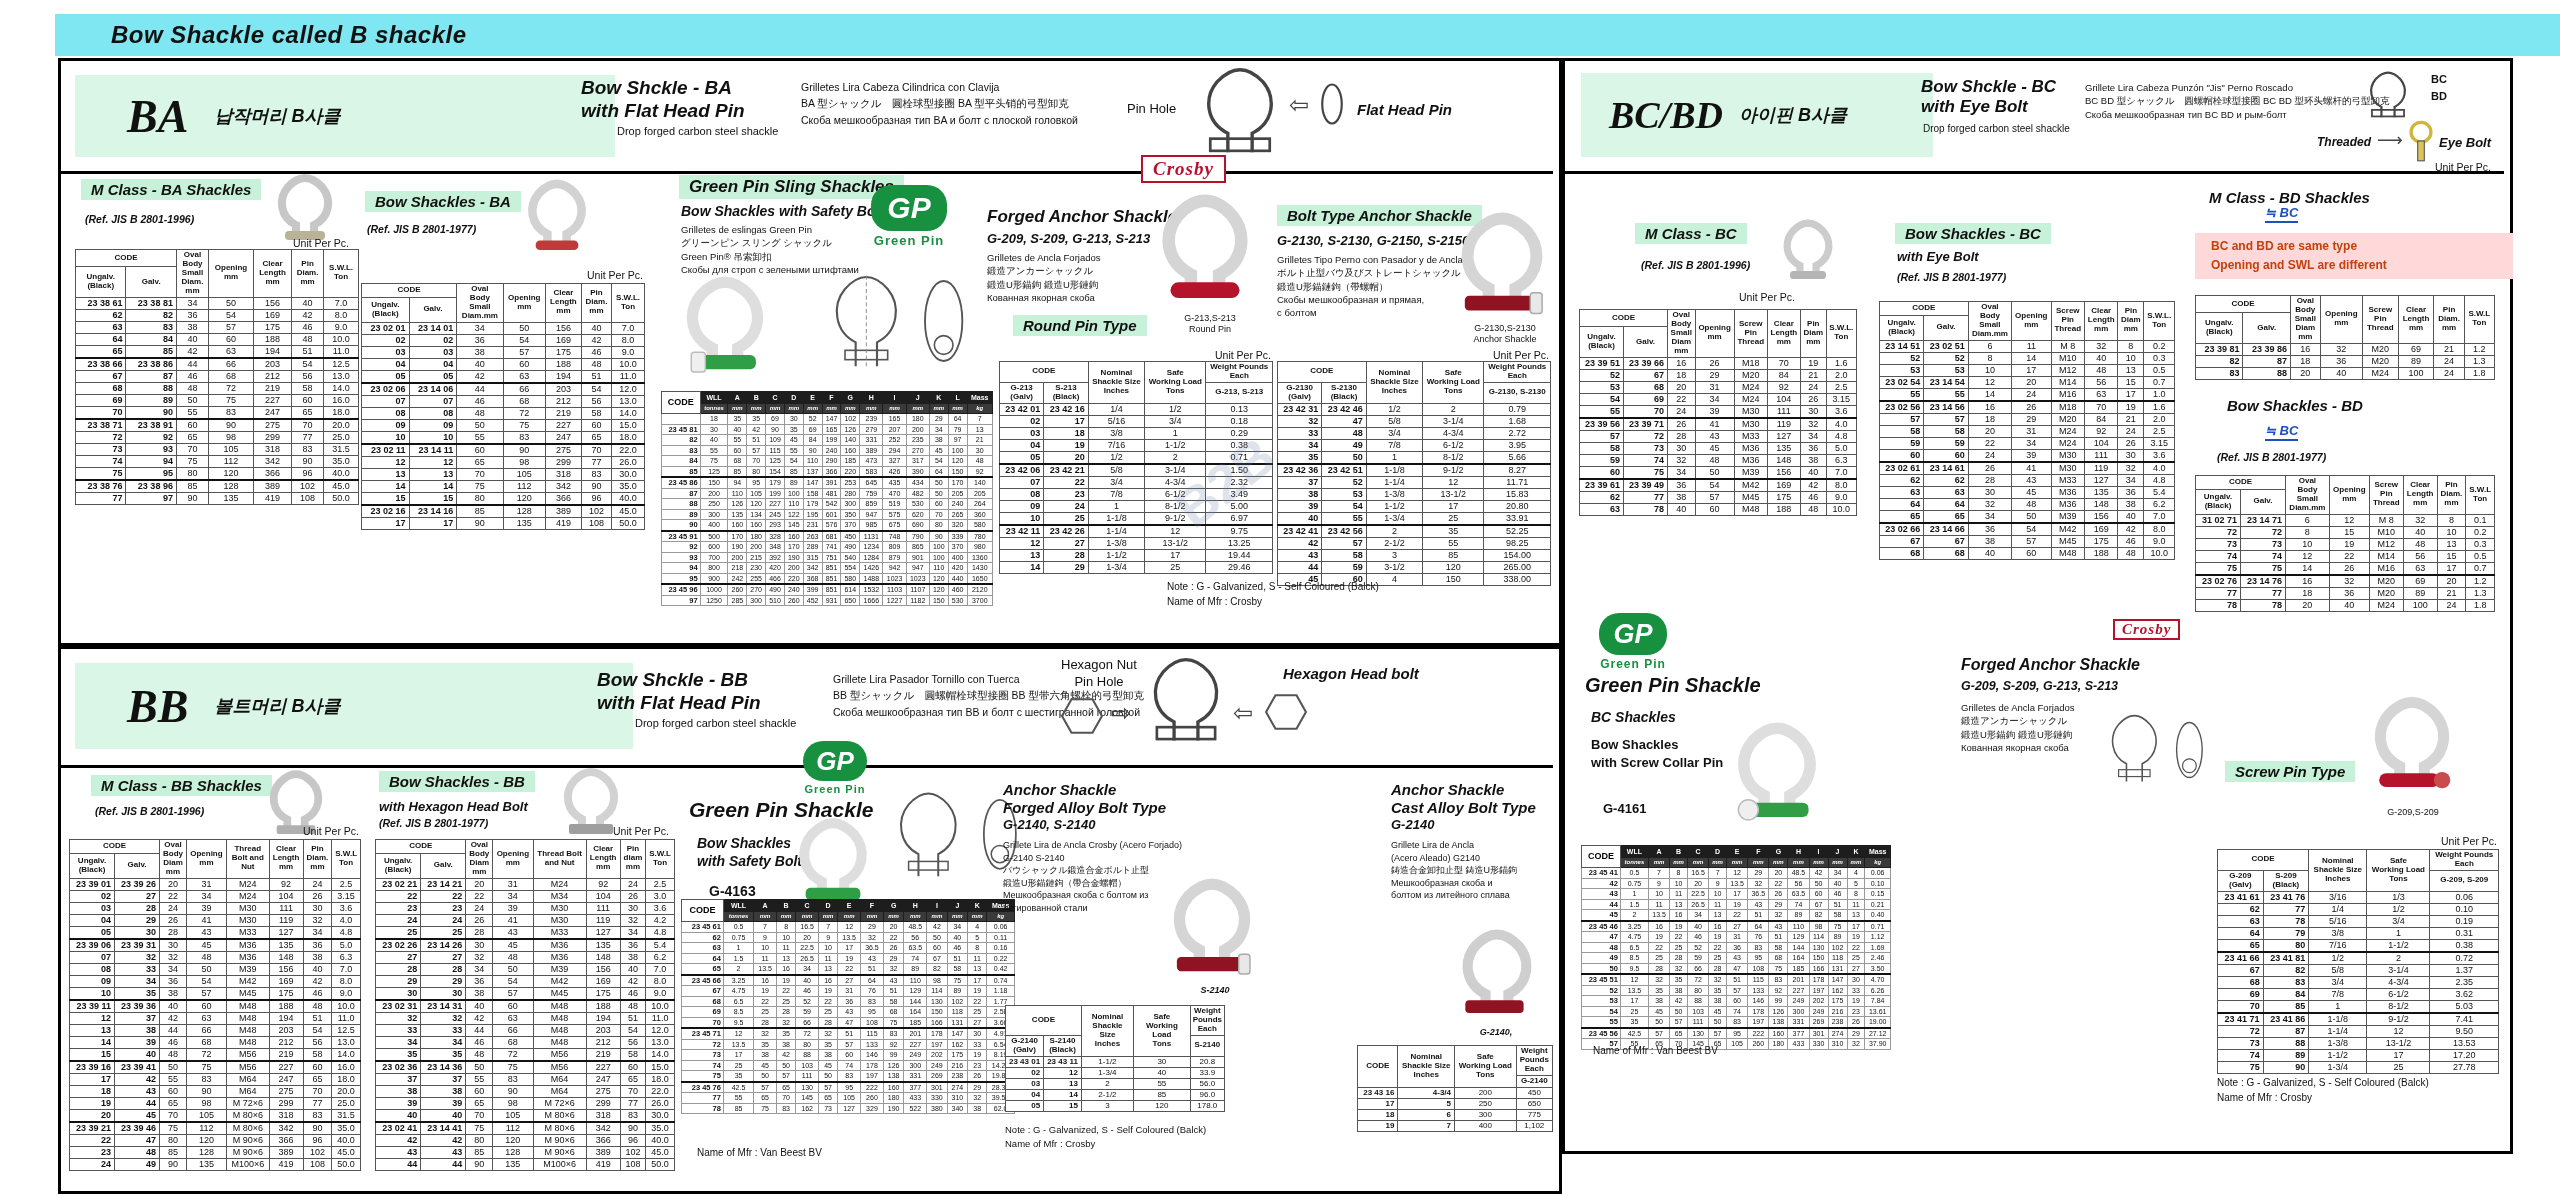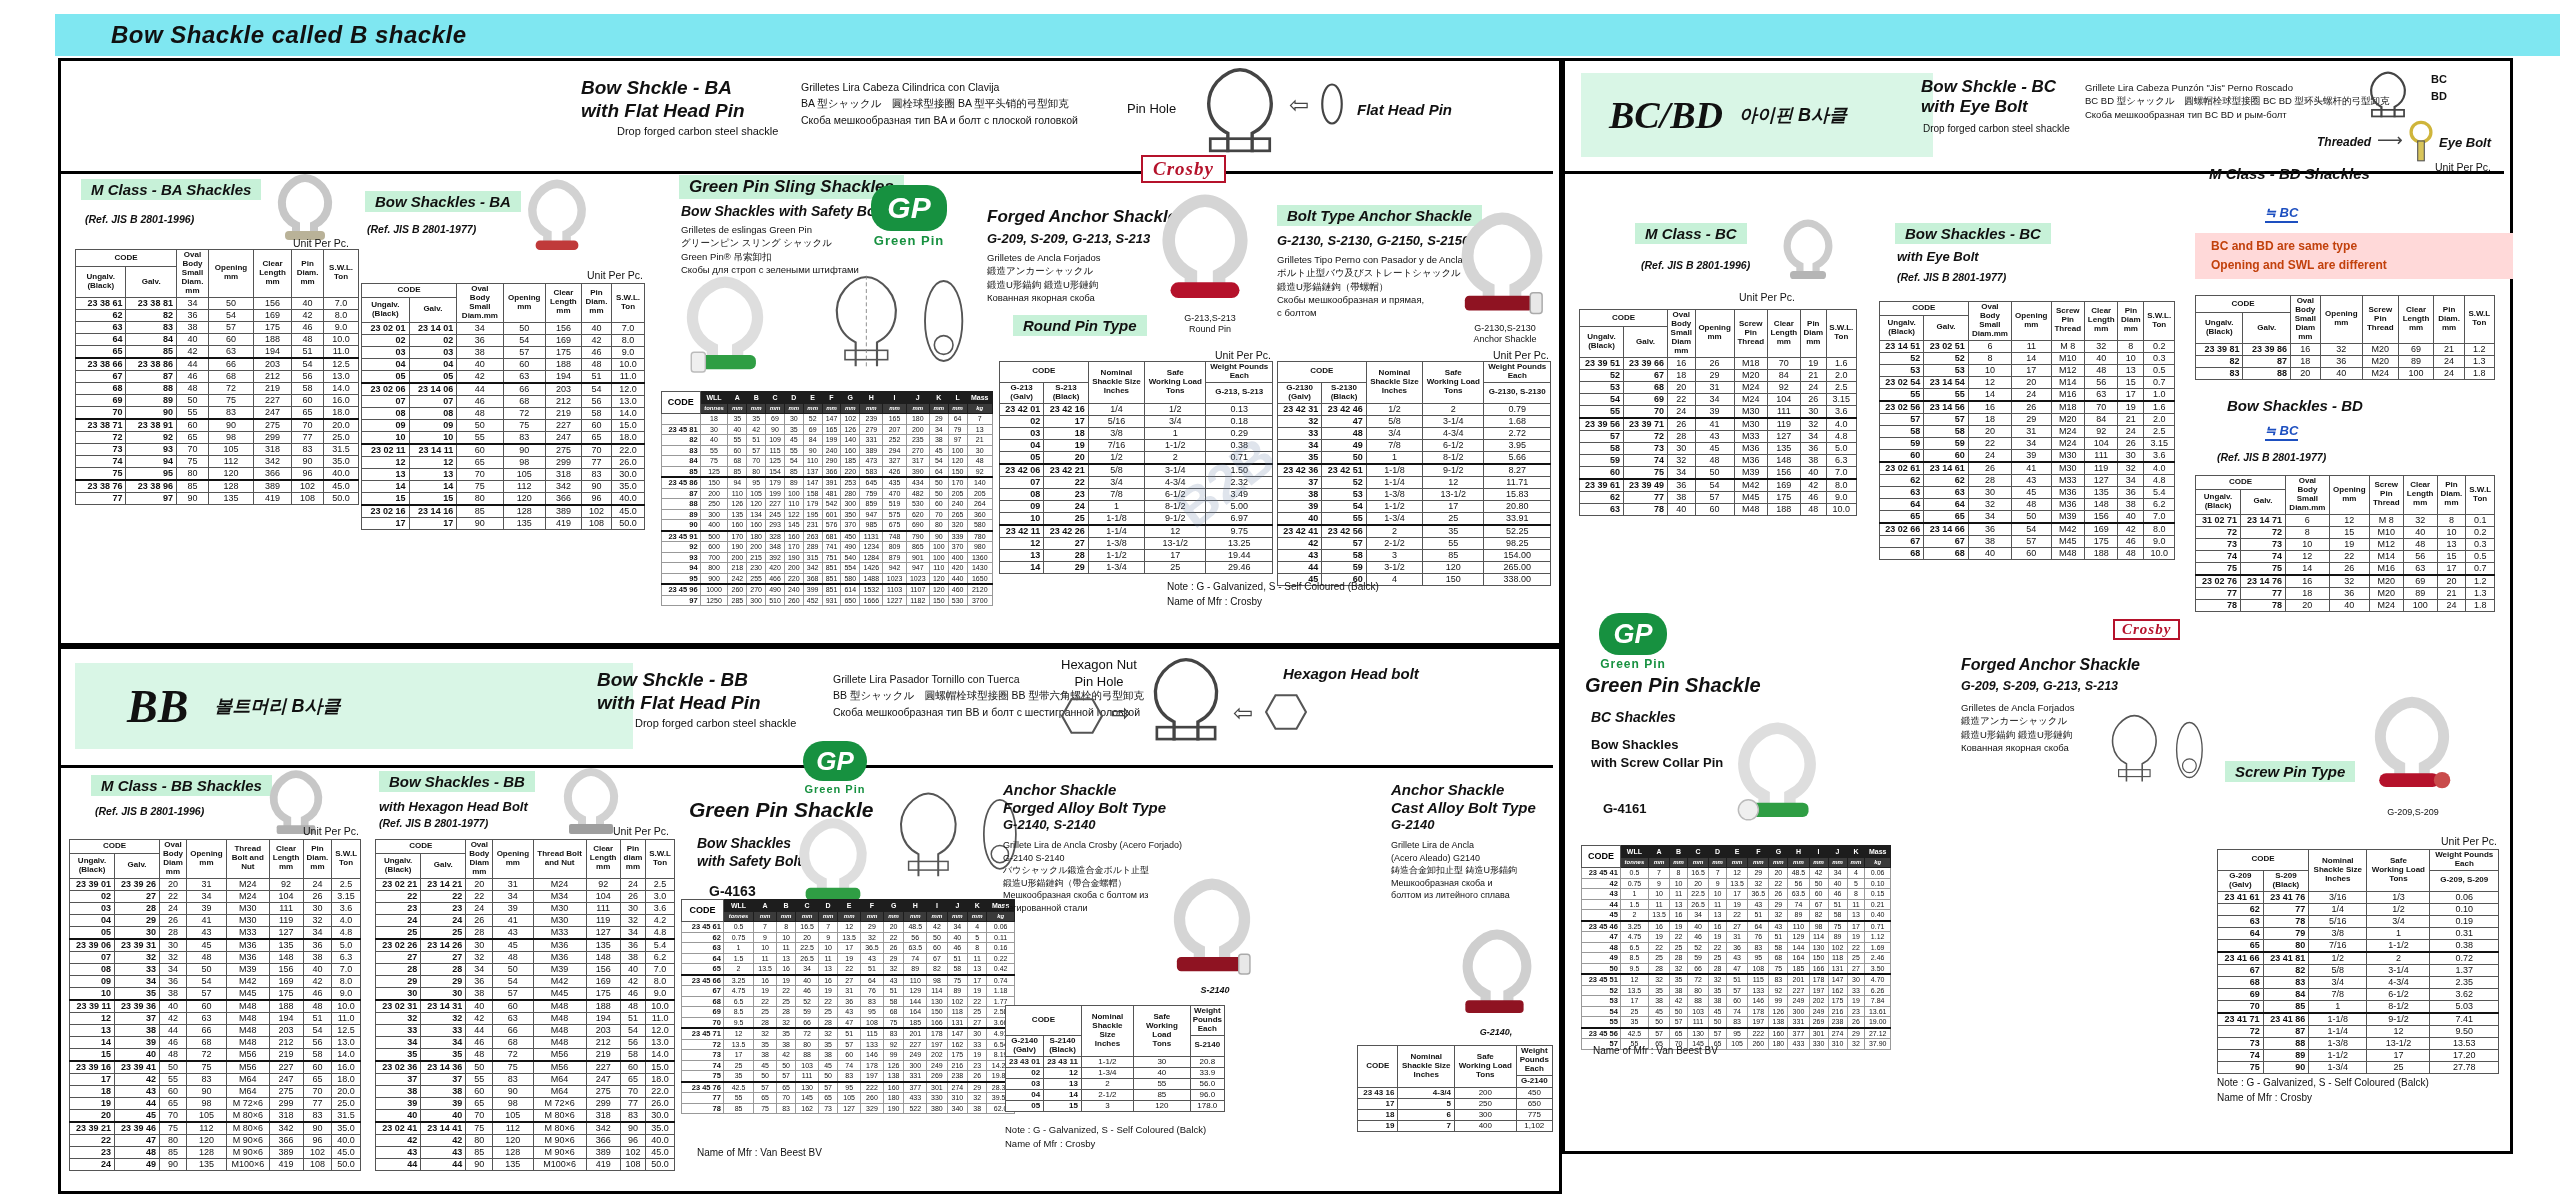--- a/index.html
+++ b/index.html
@@ -49,20 +49,24 @@
 </style>
 </head>
 <body>
 
 <div id="page">
 
   <div class="abs banner" style="left:55px;top:14px;width:2452px;height:42px">Bow Shackle  called B shackle</div>
 
   <div class="panel" style="left:58px;top:58px;width:1498px;height:582px">
     <div class="strip" style="width:1492px;height:110px"></div>
+    <div class="abs gbox" style="left:14px;top:14px;width:488px;height:82px">
+      <span class="big">BA</span>
+      <span class="kr">납작머리 B사클</span>
+    </div>
     <div class="abs t19" style="left:520px;top:16px">
       <div>Bow Shckle - BA</div>
         <div>with Flat Head Pin</div>
     </div>
     <div class="abs sm" style="left:556px;top:64px">Drop forged carbon steel shackle</div>
     <div class="abs ml" style="left:740px;top:18px">
       <div>Grilletes Lira Cabeza Cilindrica con Clavija</div>
         <div>BA 型シャックル　圓栓球型接圈 BA 型平头销的弓型卸克</div>
         <div>Скоба мешкообразная тип BA и болт с плоской головкой</div>
     </div>
@@ -2619,21 +2623,21 @@
             <td>40</td>
             <td>60</td>
             <td>M48</td>
             <td>188</td>
             <td>48</td>
             <td>10.0</td>
           </tr>
         </tbody>
       </table>
 
-    <div class="abs t15" style="left:644px;top:104px">M Class - BD  Shackles</div>
+    <div class="abs t15" style="left:644px;top:128px">M Class - BD  Shackles</div>
     <div class="abs approx" style="left:700px;top:144px">≒ BC</div>
     <div class="abs unit" style="left:806px;top:100px;width:120px">Unit Per Pc.</div>
     <div class="abs pink" style="left:630px;top:172px;width:286px">
       <div>BC and BD are same type</div>
         <div>Opening and SWL are different</div>
     </div>
     <table class="abs jis" style="left:630px;top:234px;width:300px">
         <thead>
           <tr>
             <th colspan="2">CODE</th>

